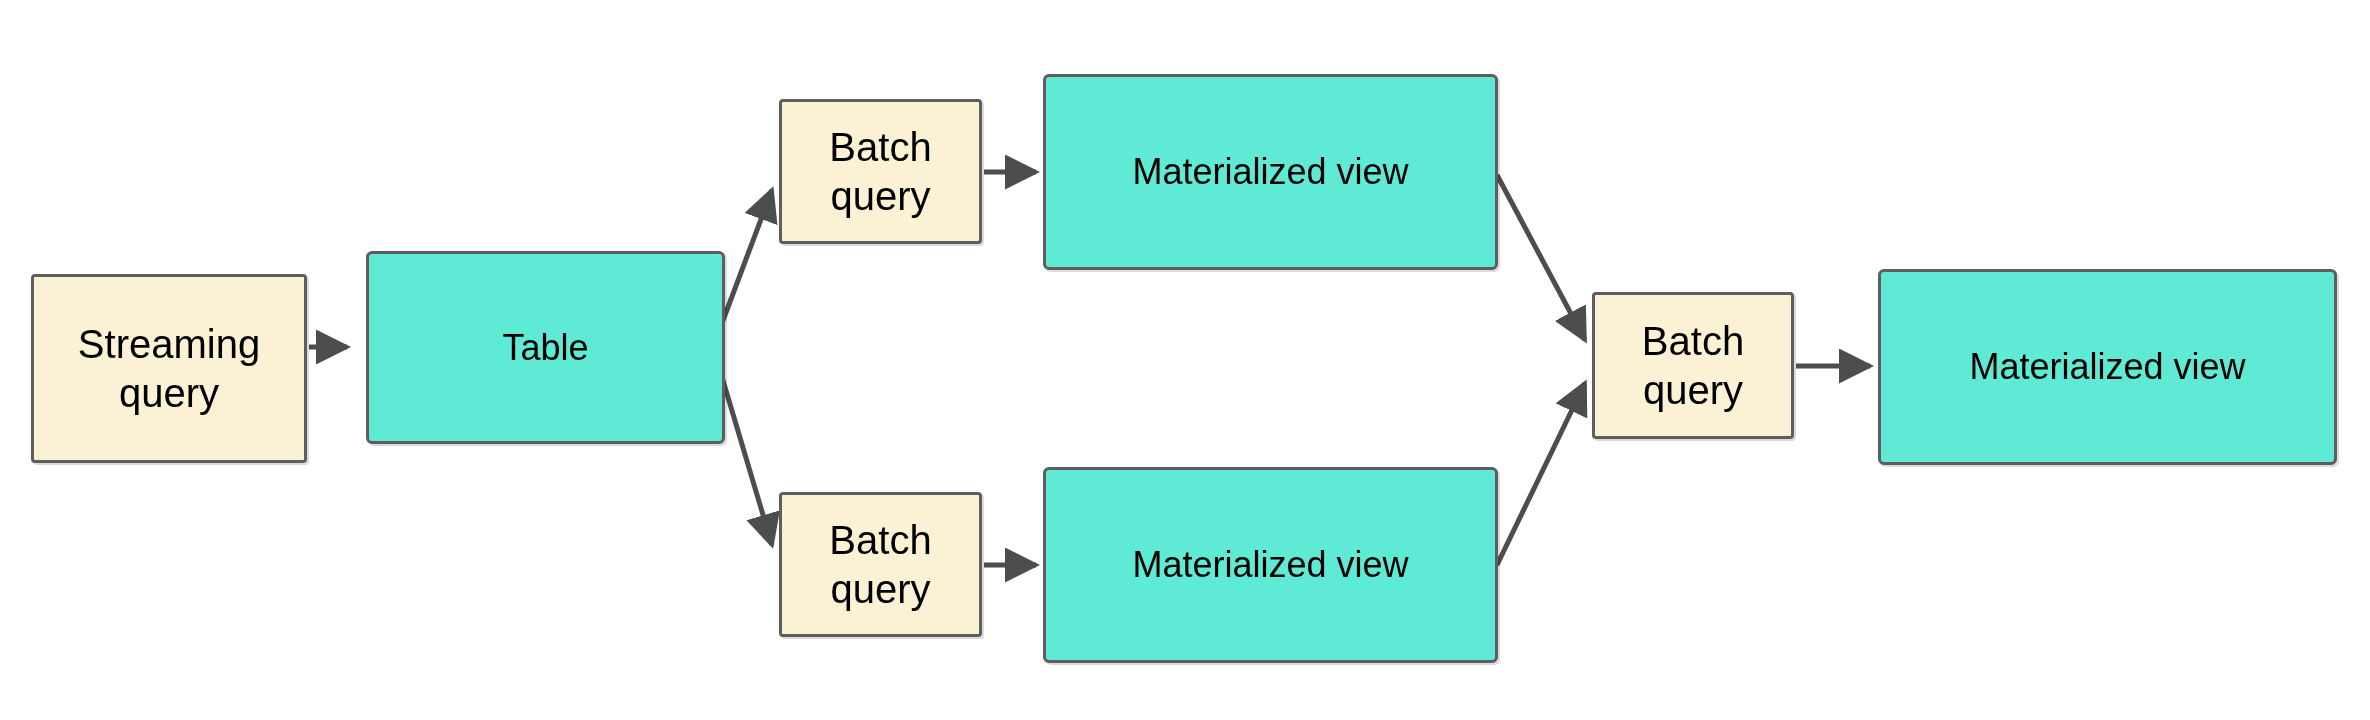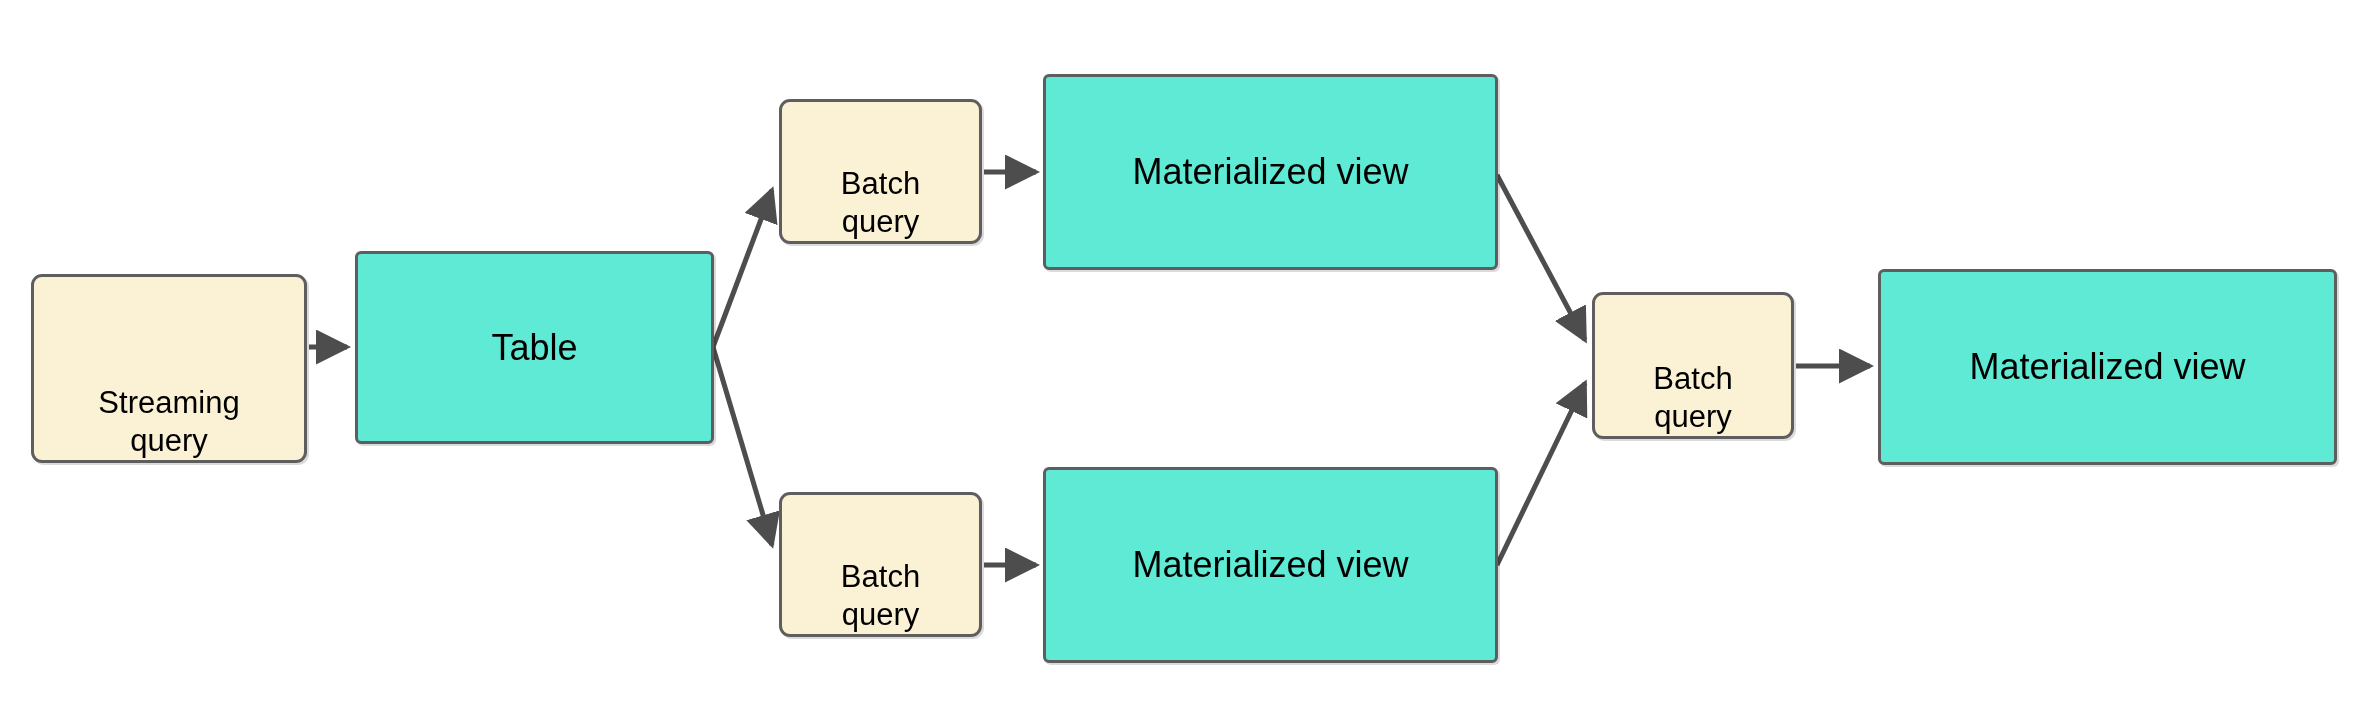--- a/index.html
+++ b/index.html
@@ -34,24 +34,23 @@
     justify-content: center;
     text-align: center;
     color: #000000;
     font-family: "Liberation Sans", sans-serif;
     line-height: 1.22;
     white-space: pre-line;
   }
   .node-process {
     background: #fbf2d5;
     border: 3px solid #5e5e5e;
-    border-radius: 11px;
-    font-size: 31px;
+    border-radius: 4px;
+    font-size: 40px;
     box-shadow: 2px 2px 0 rgba(0,0,0,0.14);
-    align-items: flex-end;
   }
   .node-store {
     background: #5eead4;
     border: 3px solid #5e5e5e;
     border-radius: 6px;
     font-size: 36px;
     box-shadow: 2px 2px 0 rgba(0,0,0,0.14);
   }
   .node-label {
     display: block;
@@ -103,21 +102,21 @@
     <g>
       <line x1="1796" y1="366" x2="1870" y2="366" stroke="#4d4d4d" stroke-width="5" marker-end="url(#arrowhead)"></line>
     </g>
   </svg>
 
   <div class="node node-process" style="left:31px; top:274px; width:276px; height:189px;">
     <span class="node-label">Streaming
 query</span>
   </div>
 
-  <div class="node node-store" style="left:355px; top:251px; width:359px; height:193px;">
+  <div class="node node-store" style="left:366px; top:251px; width:359px; height:193px;">
     <span class="node-label">Table</span>
   </div>
 
   <div class="node node-process" style="left:779px; top:99px; width:203px; height:145px;">
     <span class="node-label">Batch
 query</span>
   </div>
 
   <div class="node node-store" style="left:1043px; top:74px; width:455px; height:196px;">
     <span class="node-label">Materialized view</span>

